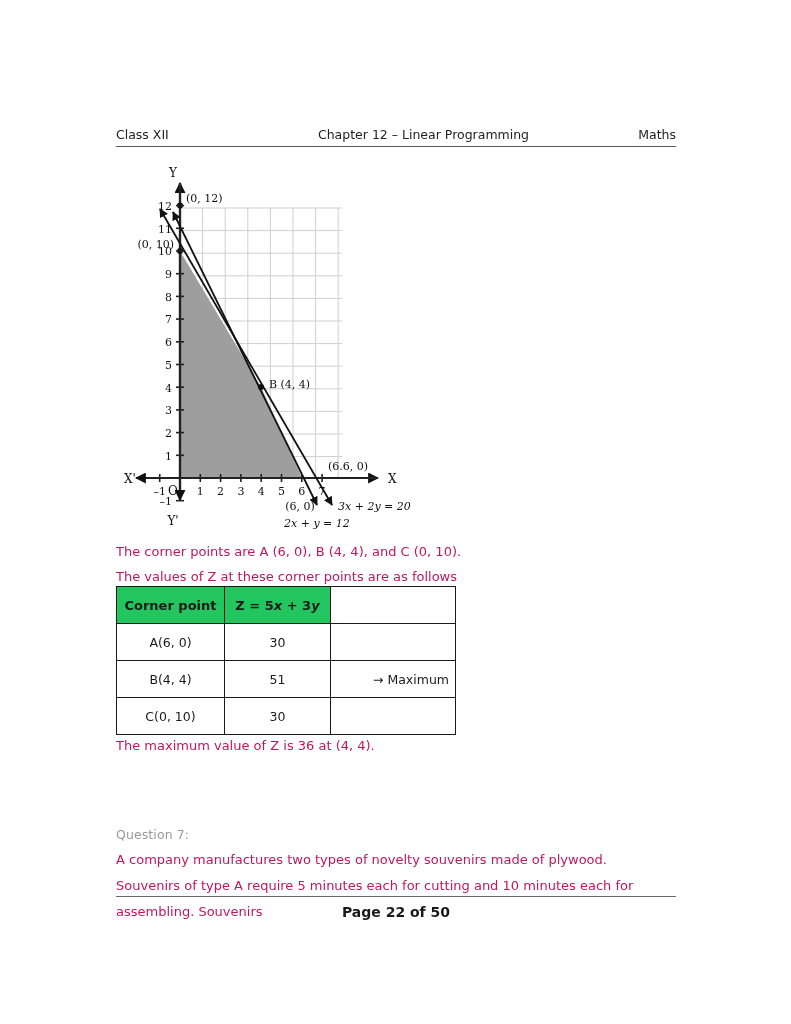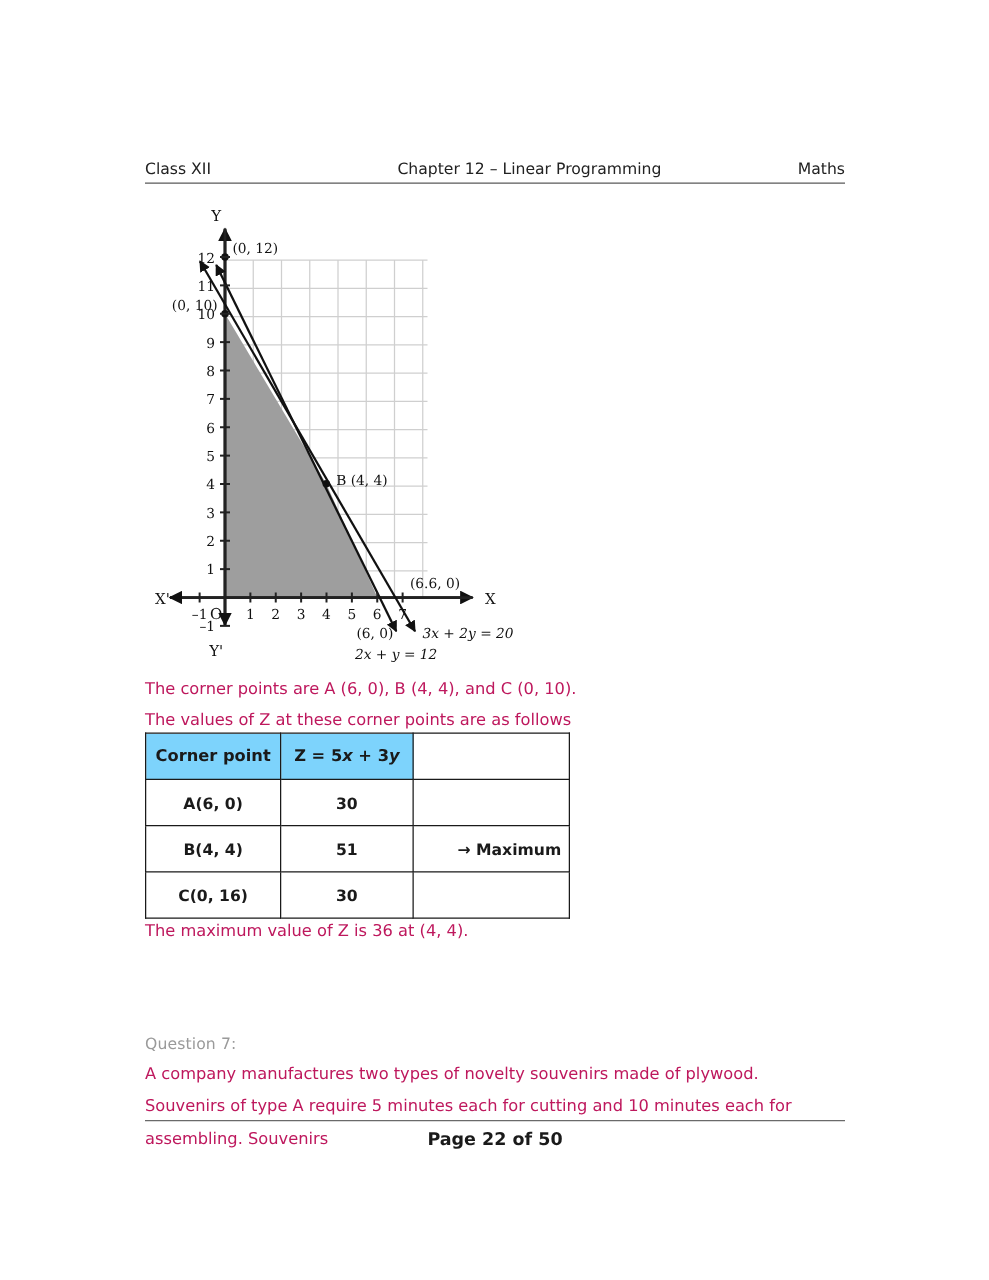--- a/index.html
+++ b/index.html
@@ -74,28 +74,28 @@
     left: 116px;
     top: 586px;
     border-collapse: collapse;
     font-size: 12.5px;
   }
   .corner-table td, .corner-table th {
     border: 1.4px solid #1a1a1a;
     height: 36px;
     padding: 0 6px;
     text-align: center;
-    font-weight: bold;
+    font-weight: normal;
     vertical-align: middle;
   }
   .corner-table .col-a { width: 95px; }
   .corner-table .col-b { width: 93px; }
   .corner-table .col-c { width: 90px; }
   .corner-table thead td {
-    background: #7dd3fc;
+    background: #22c55e;
     font-weight: bold;
     font-size: 13px;
   }
   .corner-table thead td.plain {
     background: #ffffff;
   }
   .corner-table td.note {
     text-align: right;
     padding-left: 28px;
   }
@@ -288,21 +288,21 @@
         <td class="col-a">A(6, 0)</td>
         <td class="col-b">30</td>
         <td class="col-c note"></td>
       </tr>
       <tr>
         <td class="col-a">B(4, 4)</td>
         <td class="col-b">51</td>
         <td class="col-c note">→ Maximum</td>
       </tr>
       <tr>
-        <td class="col-a">C(0, 16)</td>
+        <td class="col-a">C(0, 10)</td>
         <td class="col-b">30</td>
         <td class="col-c note"></td>
       </tr>
     </tbody>
   </table>
 
   <div class="para" style="top:733px">The maximum value of Z is 36 at (4, 4).</div>
 
   <div class="qheading" style="top:827px">Question 7:</div>
   <div class="para wrap" style="top:847px">A company manufactures two types of novelty souvenirs made of plywood. Souvenirs of type A require 5 minutes each for cutting and 10 minutes each for assembling. Souvenirs</div>

